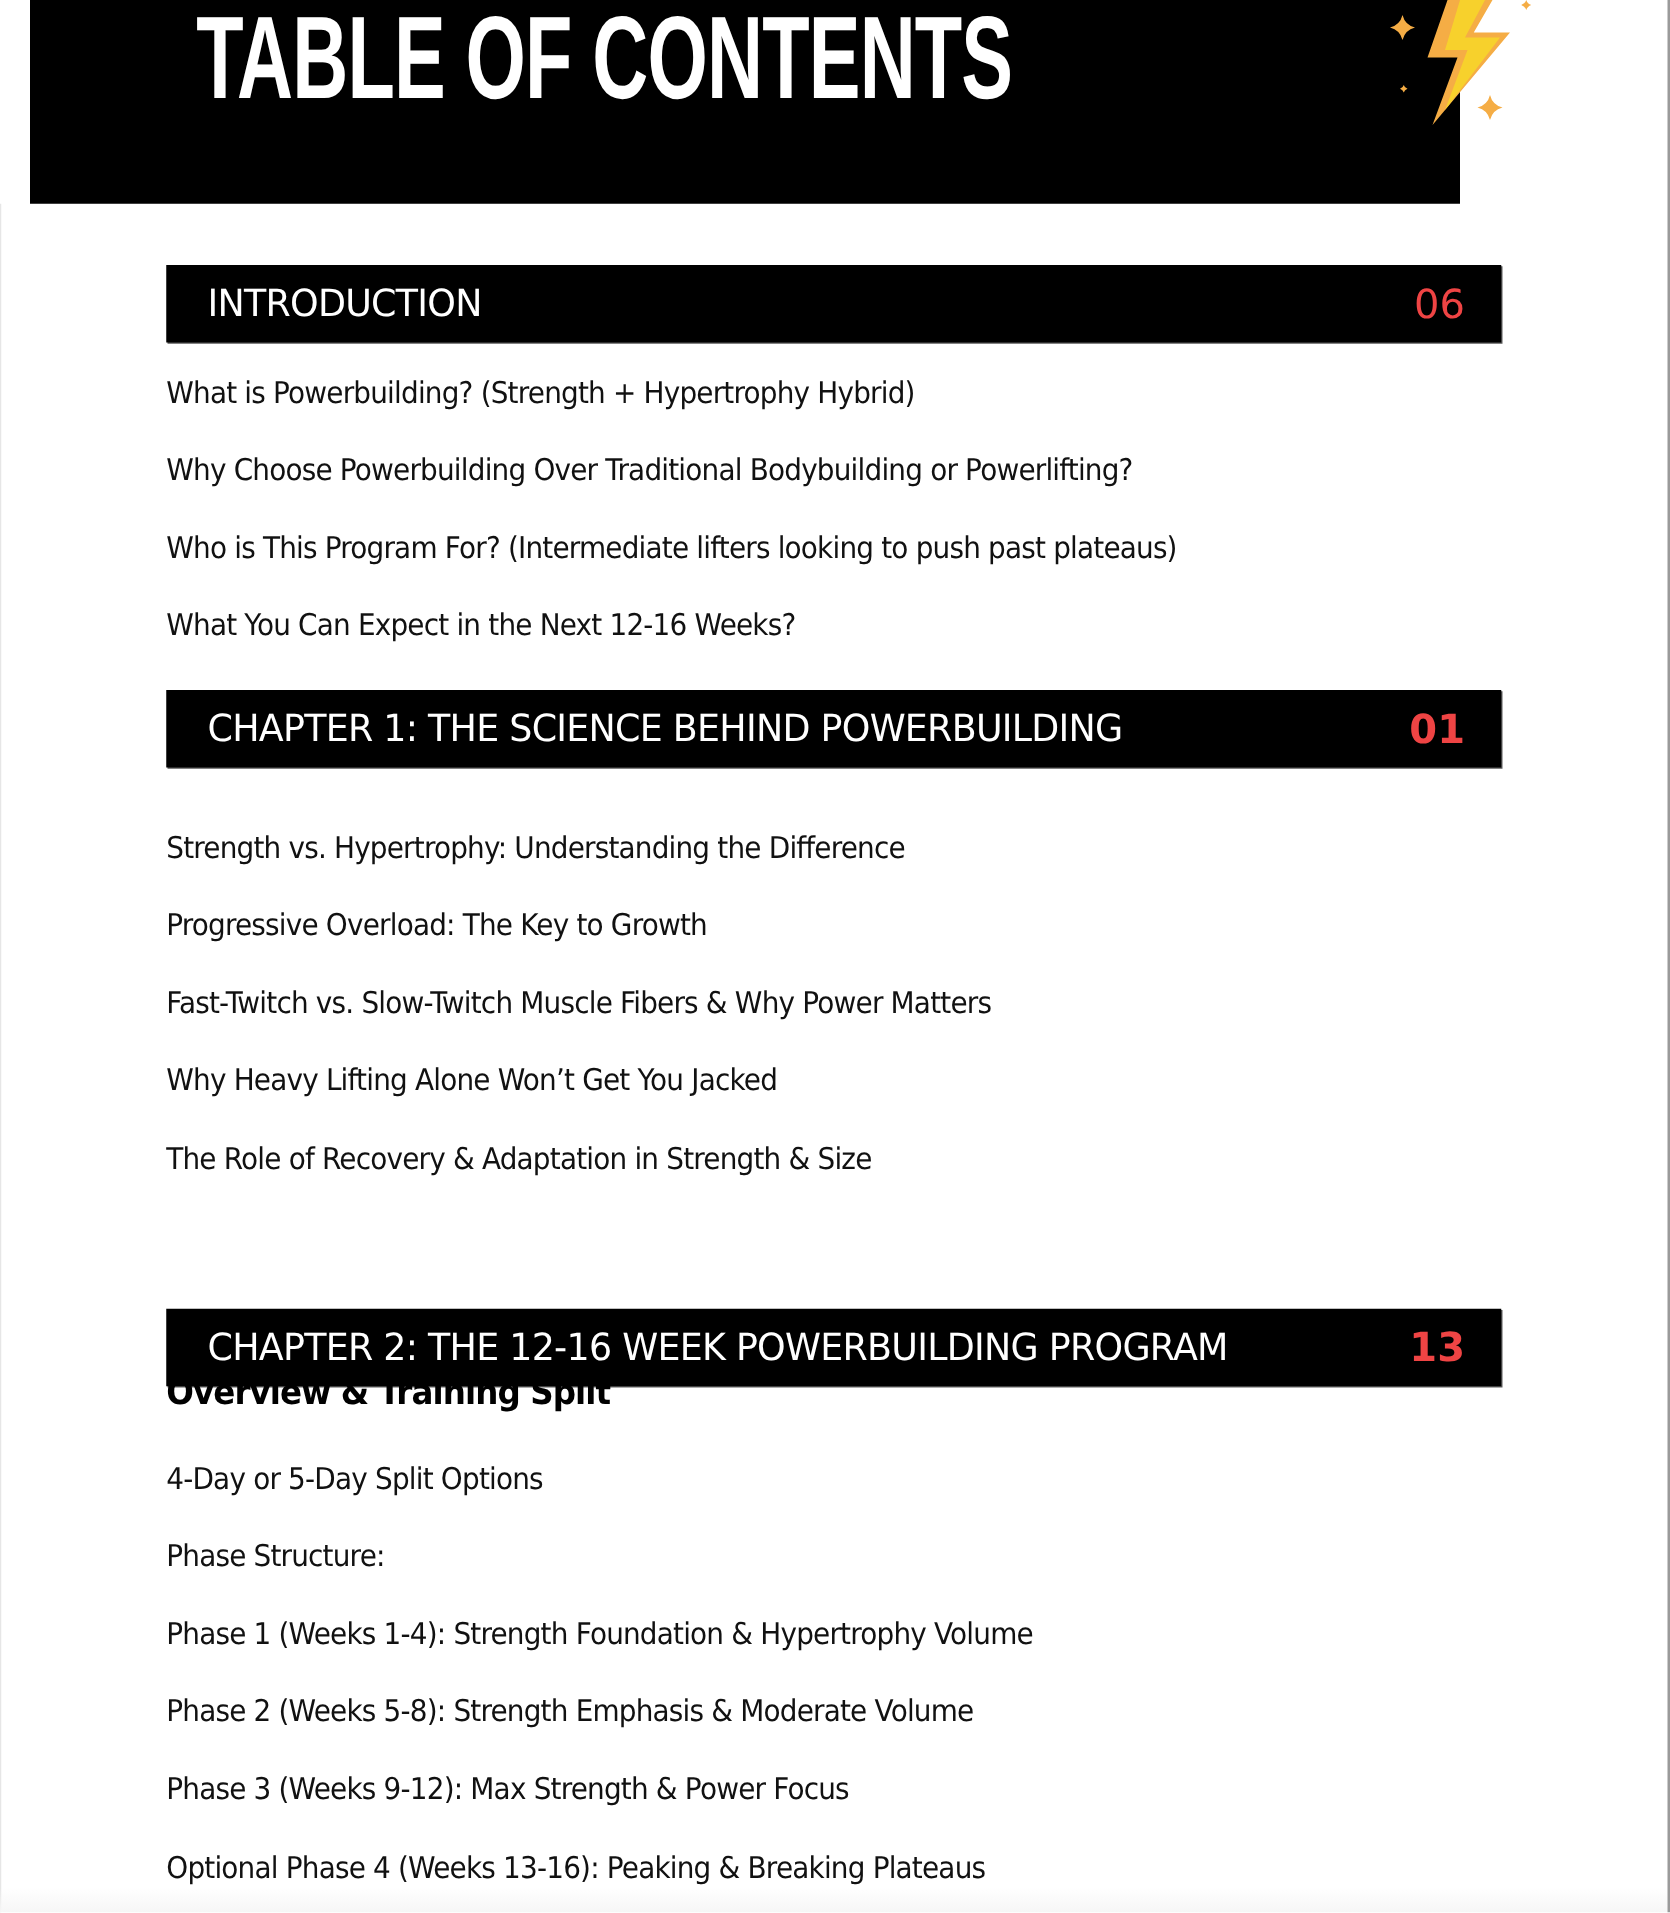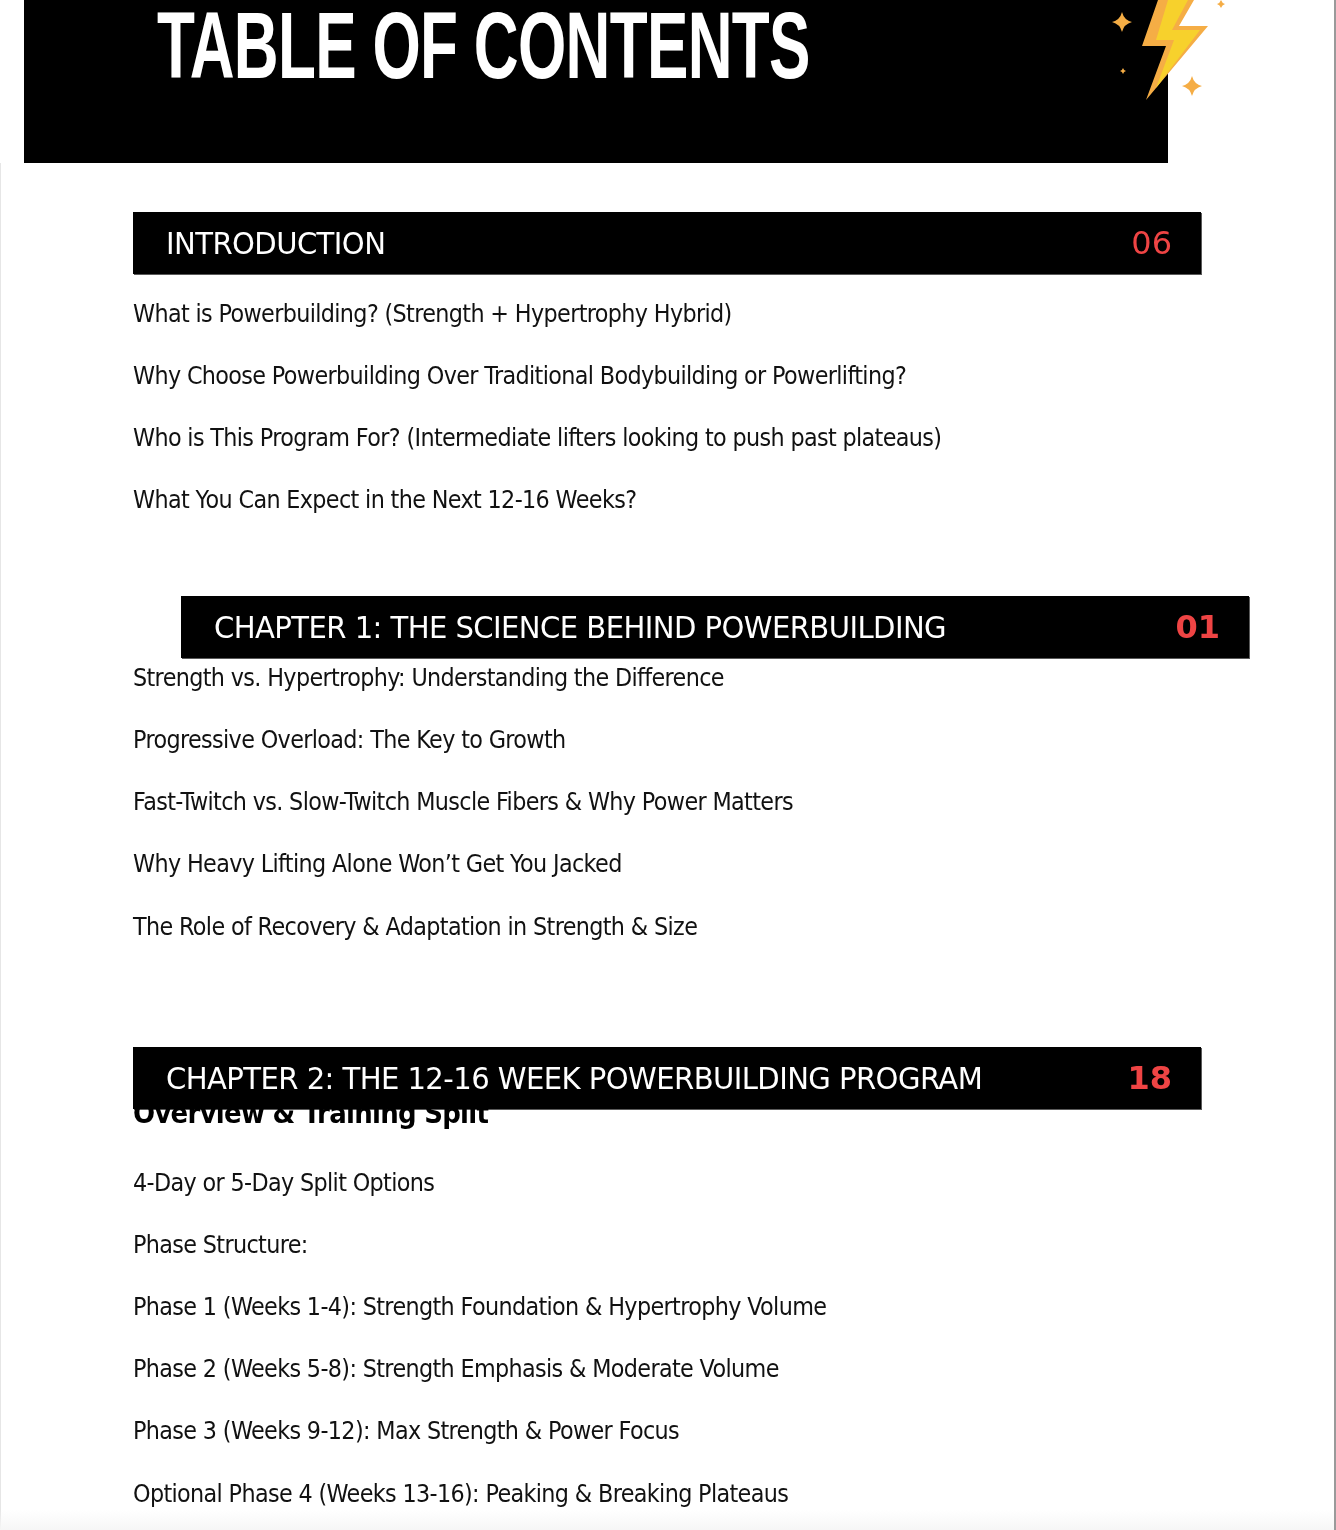--- a/index.html
+++ b/index.html
@@ -126,33 +126,33 @@
 
 <div class="section-bar" style="top:212px;">
   <span class="section-title">INTRODUCTION</span>
   <span class="section-page regular">06</span>
 </div>
 <div class="toc-item" style="top:299px;">What is Powerbuilding? (Strength + Hypertrophy Hybrid)</div>
 <div class="toc-item" style="top:361px;">Why Choose Powerbuilding Over Traditional Bodybuilding or Powerlifting?</div>
 <div class="toc-item" style="top:423px;">Who is This Program For? (Intermediate lifters looking to push past plateaus)</div>
 <div class="toc-item" style="top:485px;">What You Can Expect in the Next 12-16 Weeks?</div>
 
-<div class="section-bar" style="top:596px;margin-left:48px;">
+<div class="section-bar" style="top:552px;">
   <span class="section-title">CHAPTER 1: THE SCIENCE BEHIND POWERBUILDING</span>
   <span class="section-page bold">01</span>
 </div>
 <div class="toc-item" style="top:663px;">Strength vs. Hypertrophy: Understanding the Difference</div>
 <div class="toc-item" style="top:725px;">Progressive Overload: The Key to Growth</div>
 <div class="toc-item" style="top:787px;">Fast-Twitch vs. Slow-Twitch Muscle Fibers &amp; Why Power Matters</div>
 <div class="toc-item" style="top:849px;">Why Heavy Lifting Alone Won’t Get You Jacked</div>
 <div class="toc-item" style="top:912px;">The Role of Recovery &amp; Adaptation in Strength &amp; Size</div>
 
 <div class="section-bar" style="top:1047px;">
   <span class="section-title">CHAPTER 2: THE 12-16 WEEK POWERBUILDING PROGRAM</span>
-  <span class="section-page bold">18</span>
+  <span class="section-page bold">13</span>
 </div>
 <div class="toc-subheading" style="top:1097px;">Overview &amp; Training Split</div>
 <div class="toc-item" style="top:1168px;">4-Day or 5-Day Split Options</div>
 <div class="toc-item" style="top:1230px;">Phase Structure:</div>
 <div class="toc-item" style="top:1292px;">Phase 1 (Weeks 1-4): Strength Foundation &amp; Hypertrophy Volume</div>
 <div class="toc-item" style="top:1354px;">Phase 2 (Weeks 5-8): Strength Emphasis &amp; Moderate Volume</div>
 <div class="toc-item" style="top:1416px;">Phase 3 (Weeks 9-12): Max Strength &amp; Power Focus</div>
 <div class="toc-item" style="top:1479px;">Optional Phase 4 (Weeks 13-16): Peaking &amp; Breaking Plateaus</div>
 
 <div class="bottom-fade"></div>

